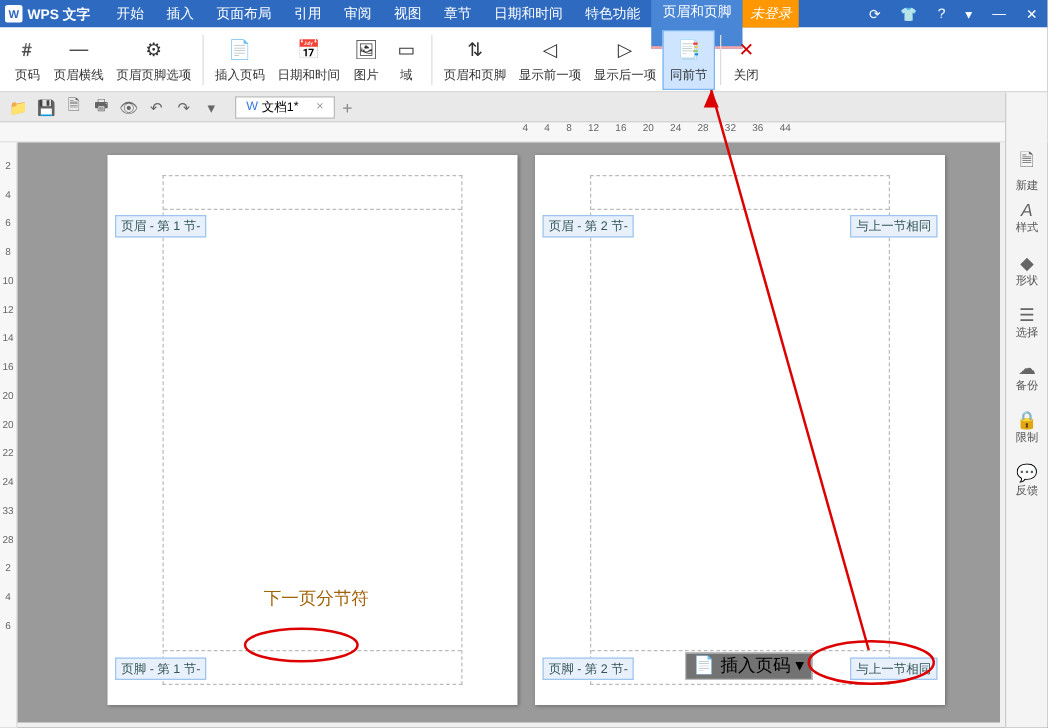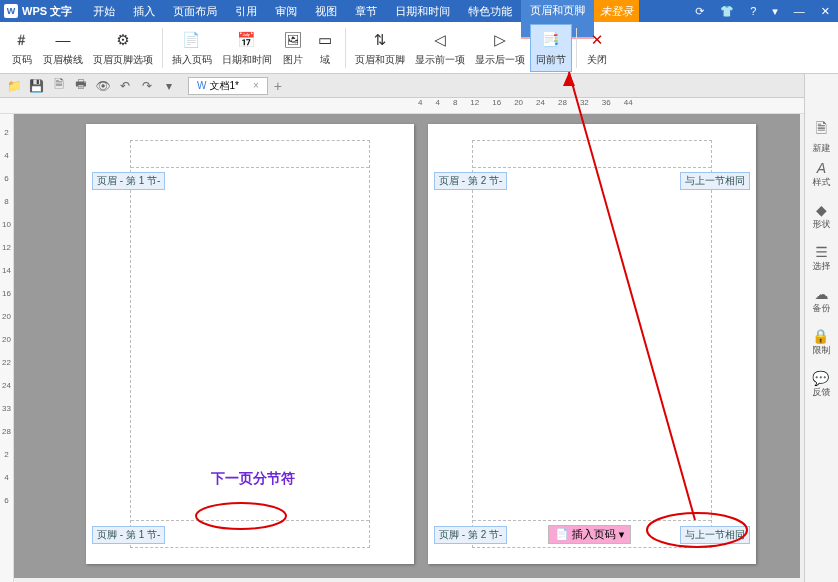--- a/index.html
+++ b/index.html
@@ -38,30 +38,30 @@
 .vruler { position:absolute; top:0; left:0; width:14px; height:100%; background:#f7f7f7; border-right:1px solid #ddd; }
 .vruler span { display:block; font-size:8px; color:#666; text-align:center; margin-top:14px; }
 
 .page { position:absolute; width:328px; height:440px; top:10px; background:#fff; box-shadow:1px 1px 3px rgba(0,0,0,.3); }
 .page.p1 { left:72px;text-align:right; }
 .page.p2 { left:414px; }
 .page-inner { position:absolute; top:16px; left:44px; right:44px; bottom:16px; border:1px dashed #bbb; }
 .dash-h { position:absolute; left:0; right:0; height:0; border-top:1px dashed #bbb; }
 
 .tag { position:absolute; font-size:10px; padding:1px 4px; background:#e8f0fb; border:1px solid #9ec5f0; color:#355; }
-.insert-btn { position:absolute; font-size:11px; padding:1px 6px; background:#f9a8d4; border:1px solid #bbb; }
+.insert-btn { position:absolute; font-size:14px; padding:1px 6px; background:#737373; border:1px solid #bbb; }
 
 
 .sidebar { position:absolute; right:0; top:74px; width:34px; bottom:0; background:#f4f4f4; border-left:1px solid #ccc; display:flex; flex-direction:column; align-items:center; padding-top:44px; }
 .sidebar .sb { width:28px; height:36px; margin-bottom:6px; display:flex; flex-direction:column; align-items:center; font-size:9px; color:#555; }
 .sb .sic { font-size:14px; color:#666; }
 
 
 .overlay { position:absolute; inset:0; pointer-events:none; }
-.red-text { position:absolute; color:#6d28d9; font-size:14px; font-weight:bold; }
+.red-text { position:absolute; color:#a16207; font-size:14px; font-weight:normal; }
 </style>
 </head>
 <body>
 
 <div class="titlebar">
   <div class="app-icon">W</div>
   <span class="app-name">WPS 文字</span>
   <span class="menu-item">开始</span>
   <span class="menu-item">插入</span>
   <span class="menu-item">页面布局</span>

